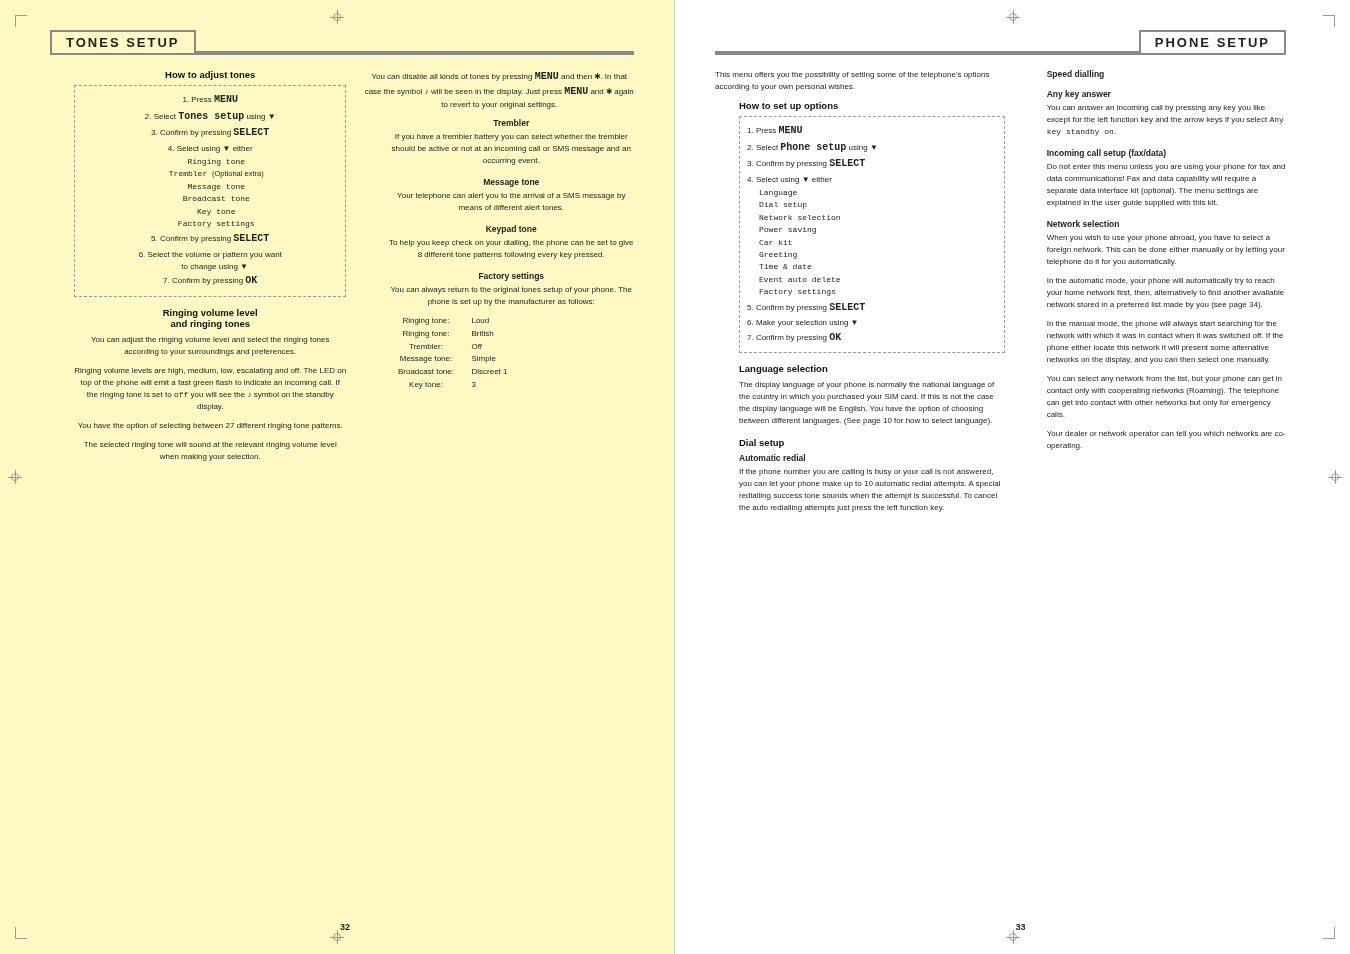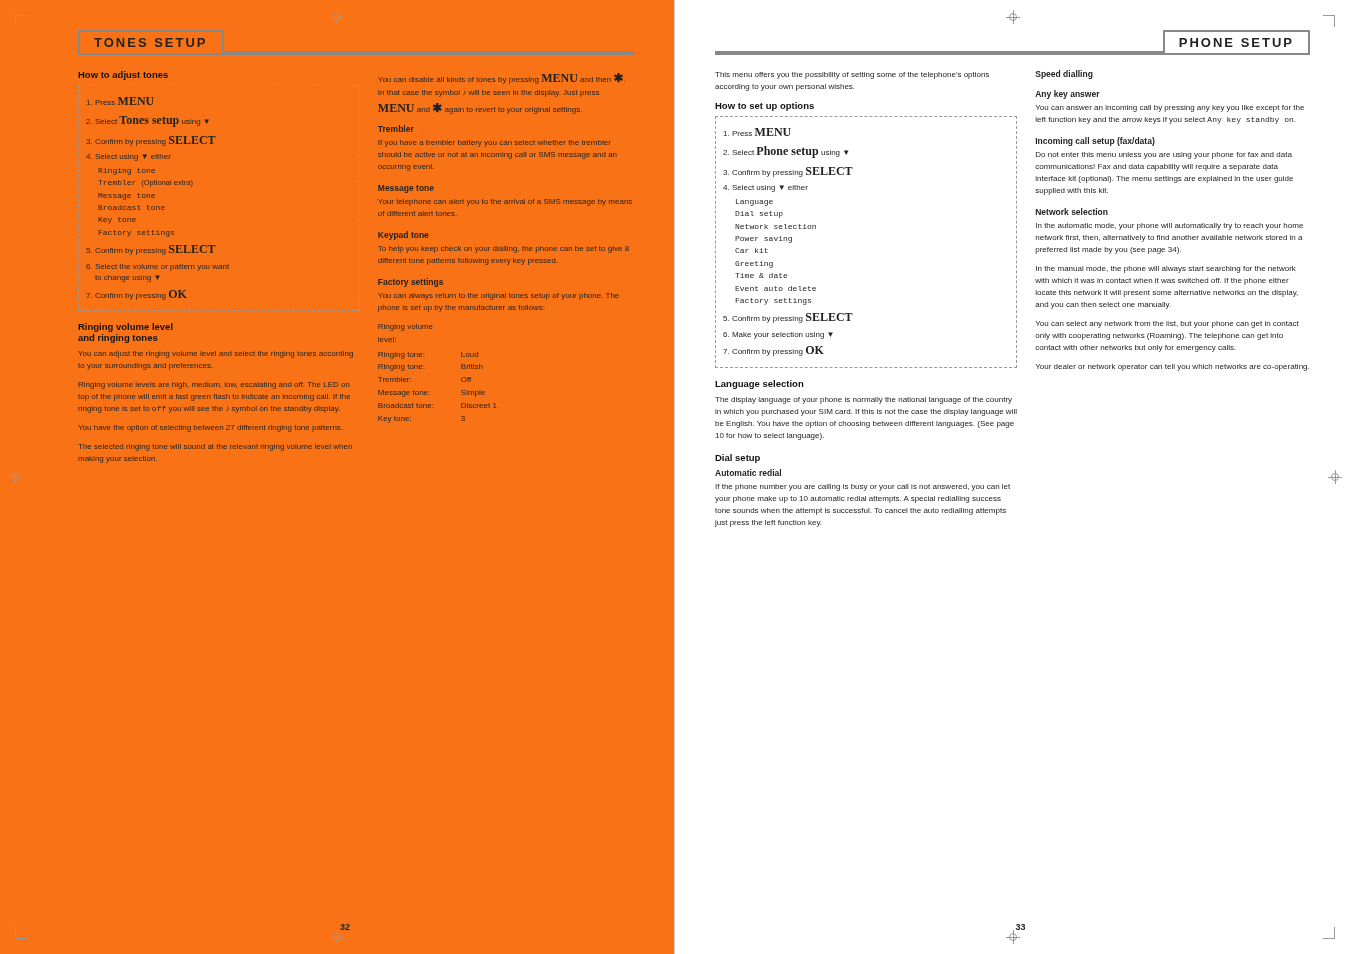--- a/index.html
+++ b/index.html
@@ -17,31 +17,32 @@
       display: flex;
       width: 1350px;
       min-height: 954px;
       position: relative;
     }
 
     
     .page-left {
       width: 675px;
       min-height: 954px;
-      padding: 30px 40px 30px 78px;
+      padding: 30px 40px 30px 50px;
       border-right: 1px solid #ccc;
       position: relative;
-      background: #f97316;
+      background: #fef9c3;
+      text-align: center;
     }
 
     
     .page-right {
       width: 675px;
       min-height: 954px;
-      padding: 30px 40px 30px 40px;
+      padding: 30px 64px 30px 40px;
       position: relative;
       background: #fff;
     }
 
     
     .page-columns {
       display: flex;
       gap: 18px;
     }
 
@@ -74,43 +75,44 @@
       font-size: 8px;
       line-height: 1.45;
     }
 
     .mono {
       font-family: 'Courier New', monospace;
       font-size: 8px;
     }
 
     .mono-bold {
-      font-family: Liberation Serif, serif;
-      font-weight: bold;
-      font-size: 12px;
+      font-family: Liberation Mono, monospace;
+      font-weight: bold;
+      font-size: 10px;
     }
 
     
     .instr-indent {
       padding-left: 12px;
       font-family: 'Courier New', monospace;
       font-size: 8px;
       line-height: 1.55;
     }
 
     
     .body-text {
       font-size: 8px;
       line-height: 1.5;
       margin-bottom: 7px;
       color: #222;
     }
 
     .subsection {
       margin-bottom: 10px;
+      margin-left: 24px;
     }
 
     
     .settings-table {
       font-size: 8px;
       line-height: 1.6;
       margin-bottom: 6px;
     }
 
     .settings-table .row {
@@ -309,21 +311,20 @@
 
         <div class="subsection">
           <div class="section-title-sm">Keypad tone</div>
           <p class="body-text">To help you keep check on your dialling, the phone can be set to give 8 different tone patterns following every key pressed.</p>
         </div>
 
         <div class="subsection">
           <div class="section-title-sm">Factory settings</div>
           <p class="body-text">You can always return to the original tones setup of your phone. The phone is set up by the manufacturer as follows:</p>
           <div class="settings-table">
-            <div style="font-size:8px; margin-bottom:2px;">Ringing volume<br>level:</div>
             <div class="row">
               <span class="label-col">Ringing tone:</span>
               <span class="value-col">Loud</span>
             </div>
             <div class="row">
               <span class="label-col">Ringing tone:</span>
               <span class="value-col">British</span>
             </div>
             <div class="row">
               <span class="label-col">Trembler:</span>
@@ -441,20 +442,21 @@
           <p class="body-text">You can answer an incoming call by pressing any key you like except for the left function key and the arrow keys if you select <span class="mono">Any key standby on</span>.</p>
         </div>
 
         <div class="subsection">
           <div class="section-title-sm">Incoming call setup (fax/data)</div>
           <p class="body-text">Do not enter this menu unless you are using your phone for fax and data communications! Fax and data capability will require a separate data interface kit (optional). The menu settings are explained in the user guide supplied with this kit.</p>
         </div>
 
         <div class="subsection">
           <div class="section-title-sm">Network selection</div>
+          <p class="body-text">When you wish to use your phone abroad, you have to select a foreign network. This can be done either manually or by letting your telephone do it for you automatically.</p>
           <p class="body-text">In the automatic mode, your phone will automatically try to reach your home network first, then, alternatively to find another available network stored in a preferred list made by you (see page 34).</p>
           <p class="body-text">In the manual mode, the phone will always start searching for the network with which it was in contact when it was switched off. If the phone either locate this network it will present some alternative networks on the display, and you can then select one manually.</p>
           <p class="body-text">You can select any network from the list, but your phone can get in contact only with cooperating networks (Roaming). The telephone can get into contact with other networks but only for emergency calls.</p>
           <p class="body-text">Your dealer or network operator can tell you which networks are co-operating.</p>
         </div>
 
       </div>
     </div>
 
     <div class="page-num page-num-right">33</div>

